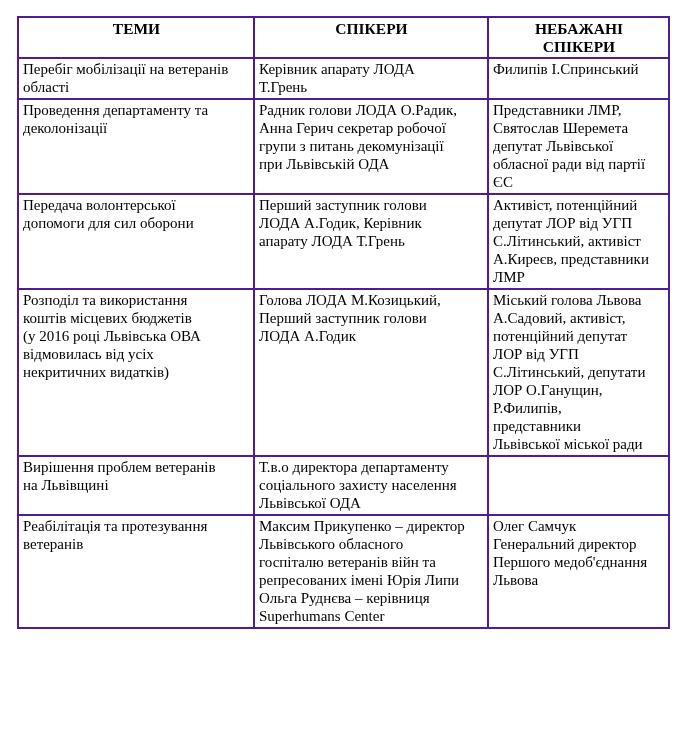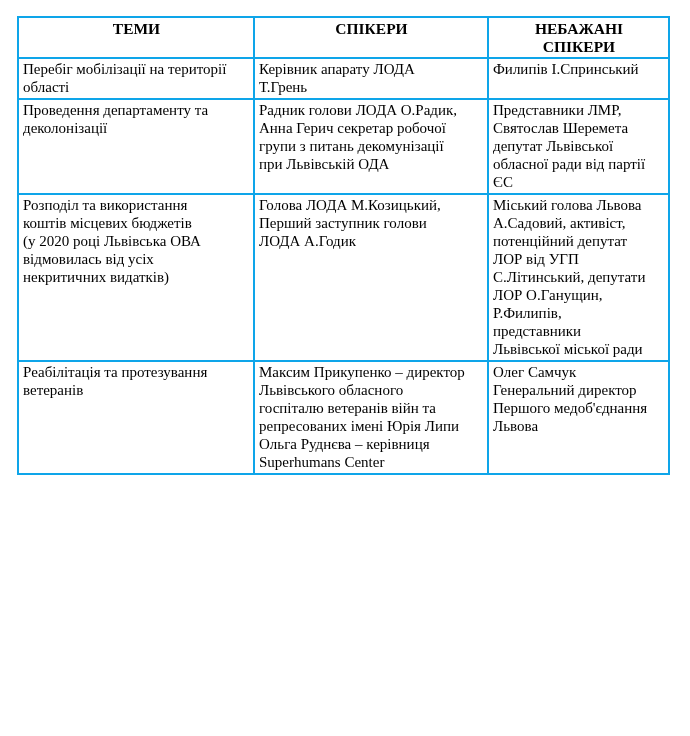--- a/index.html
+++ b/index.html
@@ -24,21 +24,21 @@
   table.doc-table {
     border-collapse: collapse;
     table-layout: fixed;
     width: 651px;
   }
   col.col-topics   { width: 236px; }
   col.col-speakers { width: 234px; }
   col.col-unwanted { width: 181px; }
   .doc-table th,
   .doc-table td {
-    border: 2px solid #0ea5e9;
+    border: 2px solid #4c1d95;
     vertical-align: top;
     padding: 1px 3px 2px 4px;
     font-size: 15px;
     line-height: 18px;
     white-space: pre;
     overflow: hidden;
   }
   .doc-table th {
     font-weight: bold;
     font-size: 15.5px;
@@ -63,57 +63,77 @@
     <thead>
       <tr>
         <th>ТЕМИ</th>
         <th>СПІКЕРИ</th>
         <th>НЕБАЖАНІ
 СПІКЕРИ</th>
       </tr>
     </thead>
     <tbody>
       <tr>
-        <td>Перебіг мобілізації на території
+        <td>Перебіг мобілізації на ветеранів
 області</td>
         <td>Керівник апарату ЛОДА
 Т.Грень</td>
         <td>Филипів І.Спринський</td>
       </tr>
       <tr>
         <td>Проведення департаменту та
 деколонізації</td>
         <td>Радник голови ЛОДА О.Радик,
 Анна Герич секретар робочої
 групи з питань декомунізації
 при Львівській ОДА</td>
         <td>Представники ЛМР,
 Святослав Шеремета
 депутат Львівської
 обласної ради від партії
 ЄС</td>
       </tr>
       <tr>
+        <td>Передача волонтерської
+допомоги для сил оборони</td>
+        <td>Перший заступник голови
+ЛОДА А.Годик, Керівник
+апарату ЛОДА Т.Грень</td>
+        <td>Активіст, потенційний
+депутат ЛОР від УГП
+С.Літинський, активіст
+А.Киреєв, представники
+ЛМР</td>
+      </tr>
+      <tr>
         <td>Розподіл та використання
 коштів місцевих бюджетів
-(у 2020 році Львівська ОВА
+(у 2016 році Львівська ОВА
 відмовилась від усіх
 некритичних видатків)</td>
         <td>Голова ЛОДА М.Козицький,
 Перший заступник голови
 ЛОДА А.Годик</td>
         <td>Міський голова Львова
 А.Садовий, активіст,
 потенційний депутат
 ЛОР від УГП
 С.Літинський, депутати
 ЛОР О.Ганущин,
 Р.Филипів,
 представники
 Львівської міської ради</td>
+      </tr>
+      <tr>
+        <td>Вирішення проблем ветеранів
+на Львівщині</td>
+        <td>Т.в.о директора департаменту
+соціального захисту населення
+Львівської ОДА</td>
+        <td></td>
       </tr>
       <tr>
         <td>Реабілітація та протезування
 ветеранів</td>
         <td>Максим Прикупенко – директор
 Львівського обласного
 госпіталю ветеранів війн та
 репресованих імені Юрія Липи
 Ольга Руднєва – керівниця
 Superhumans Center</td>

